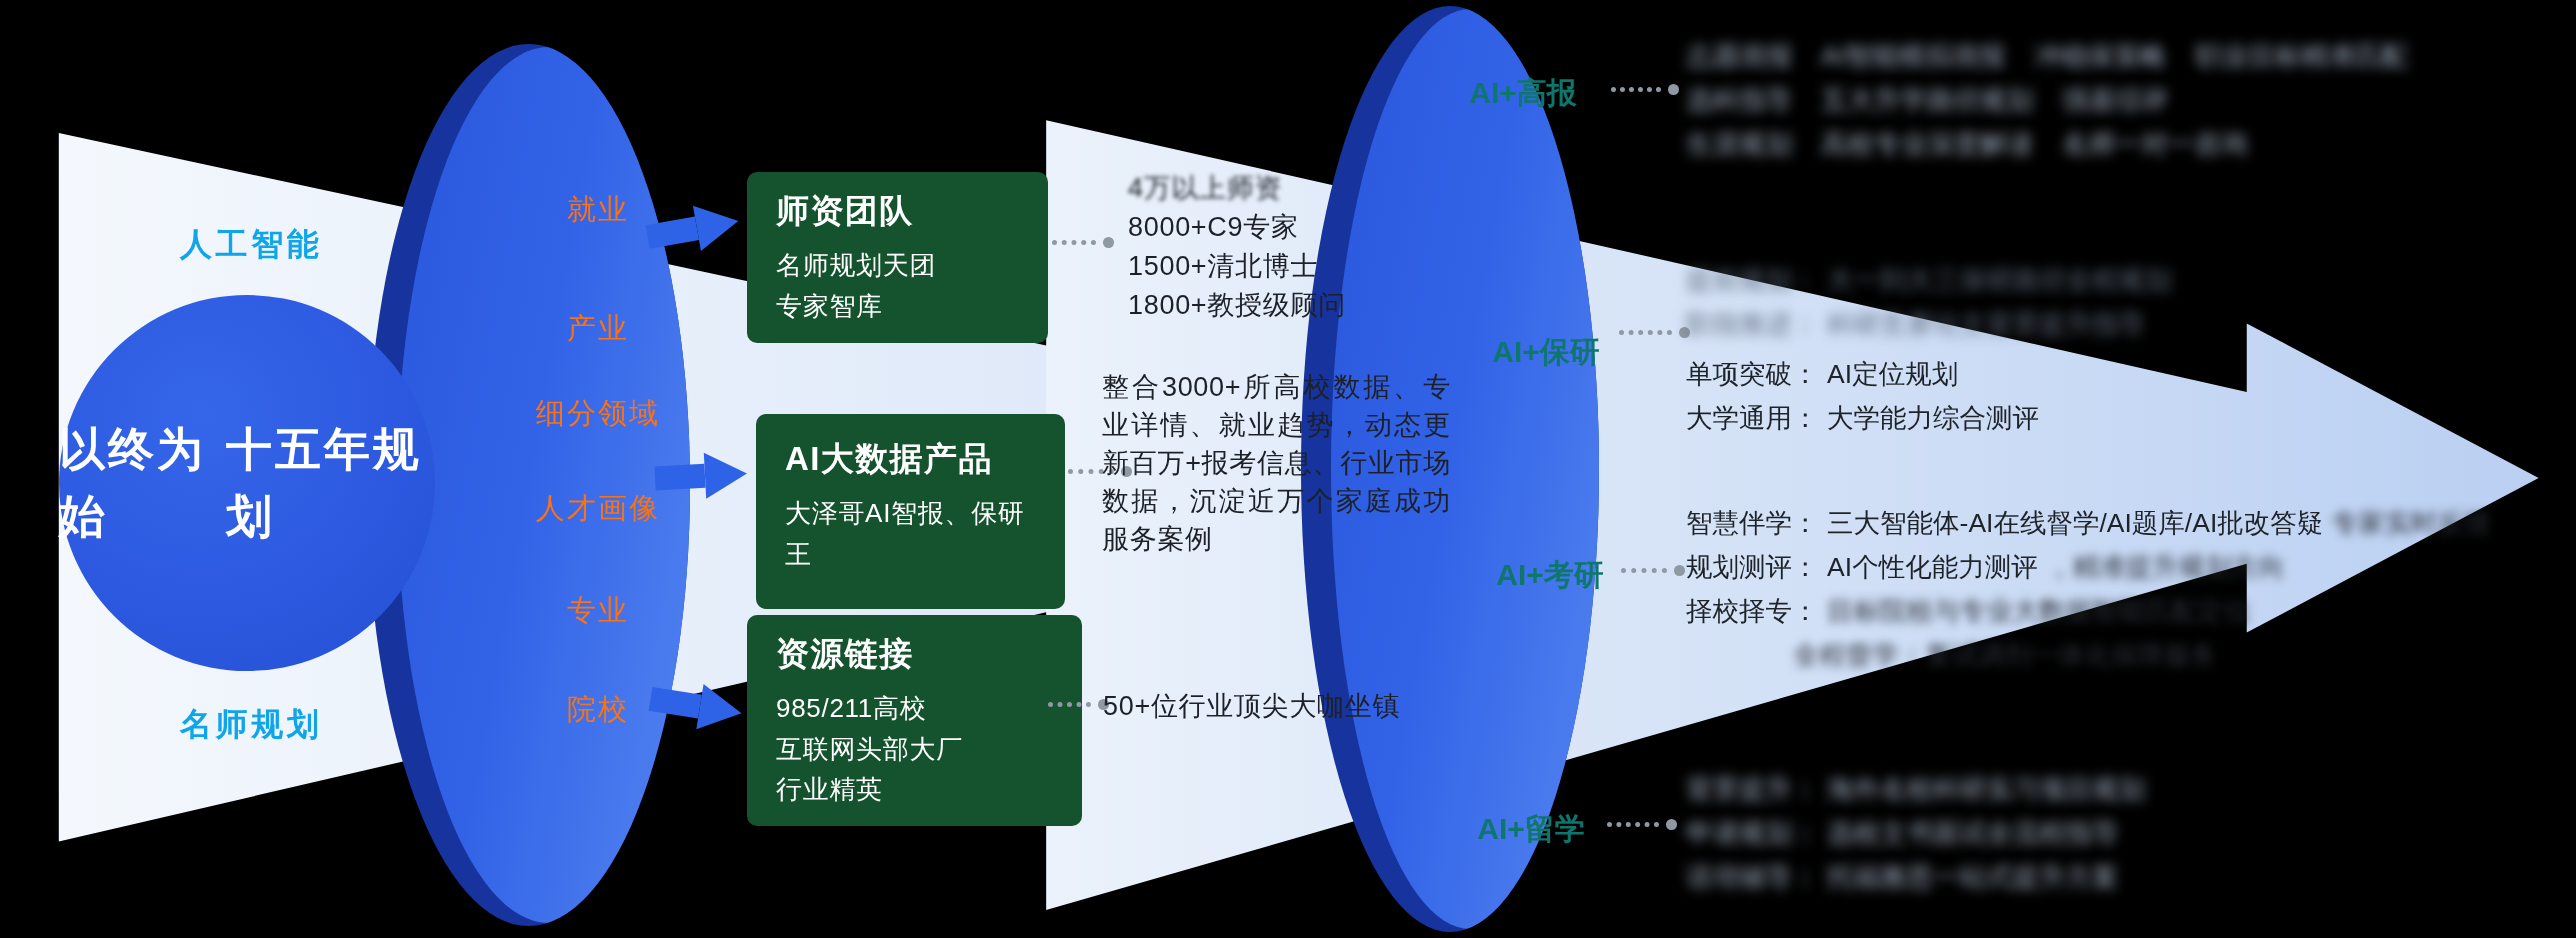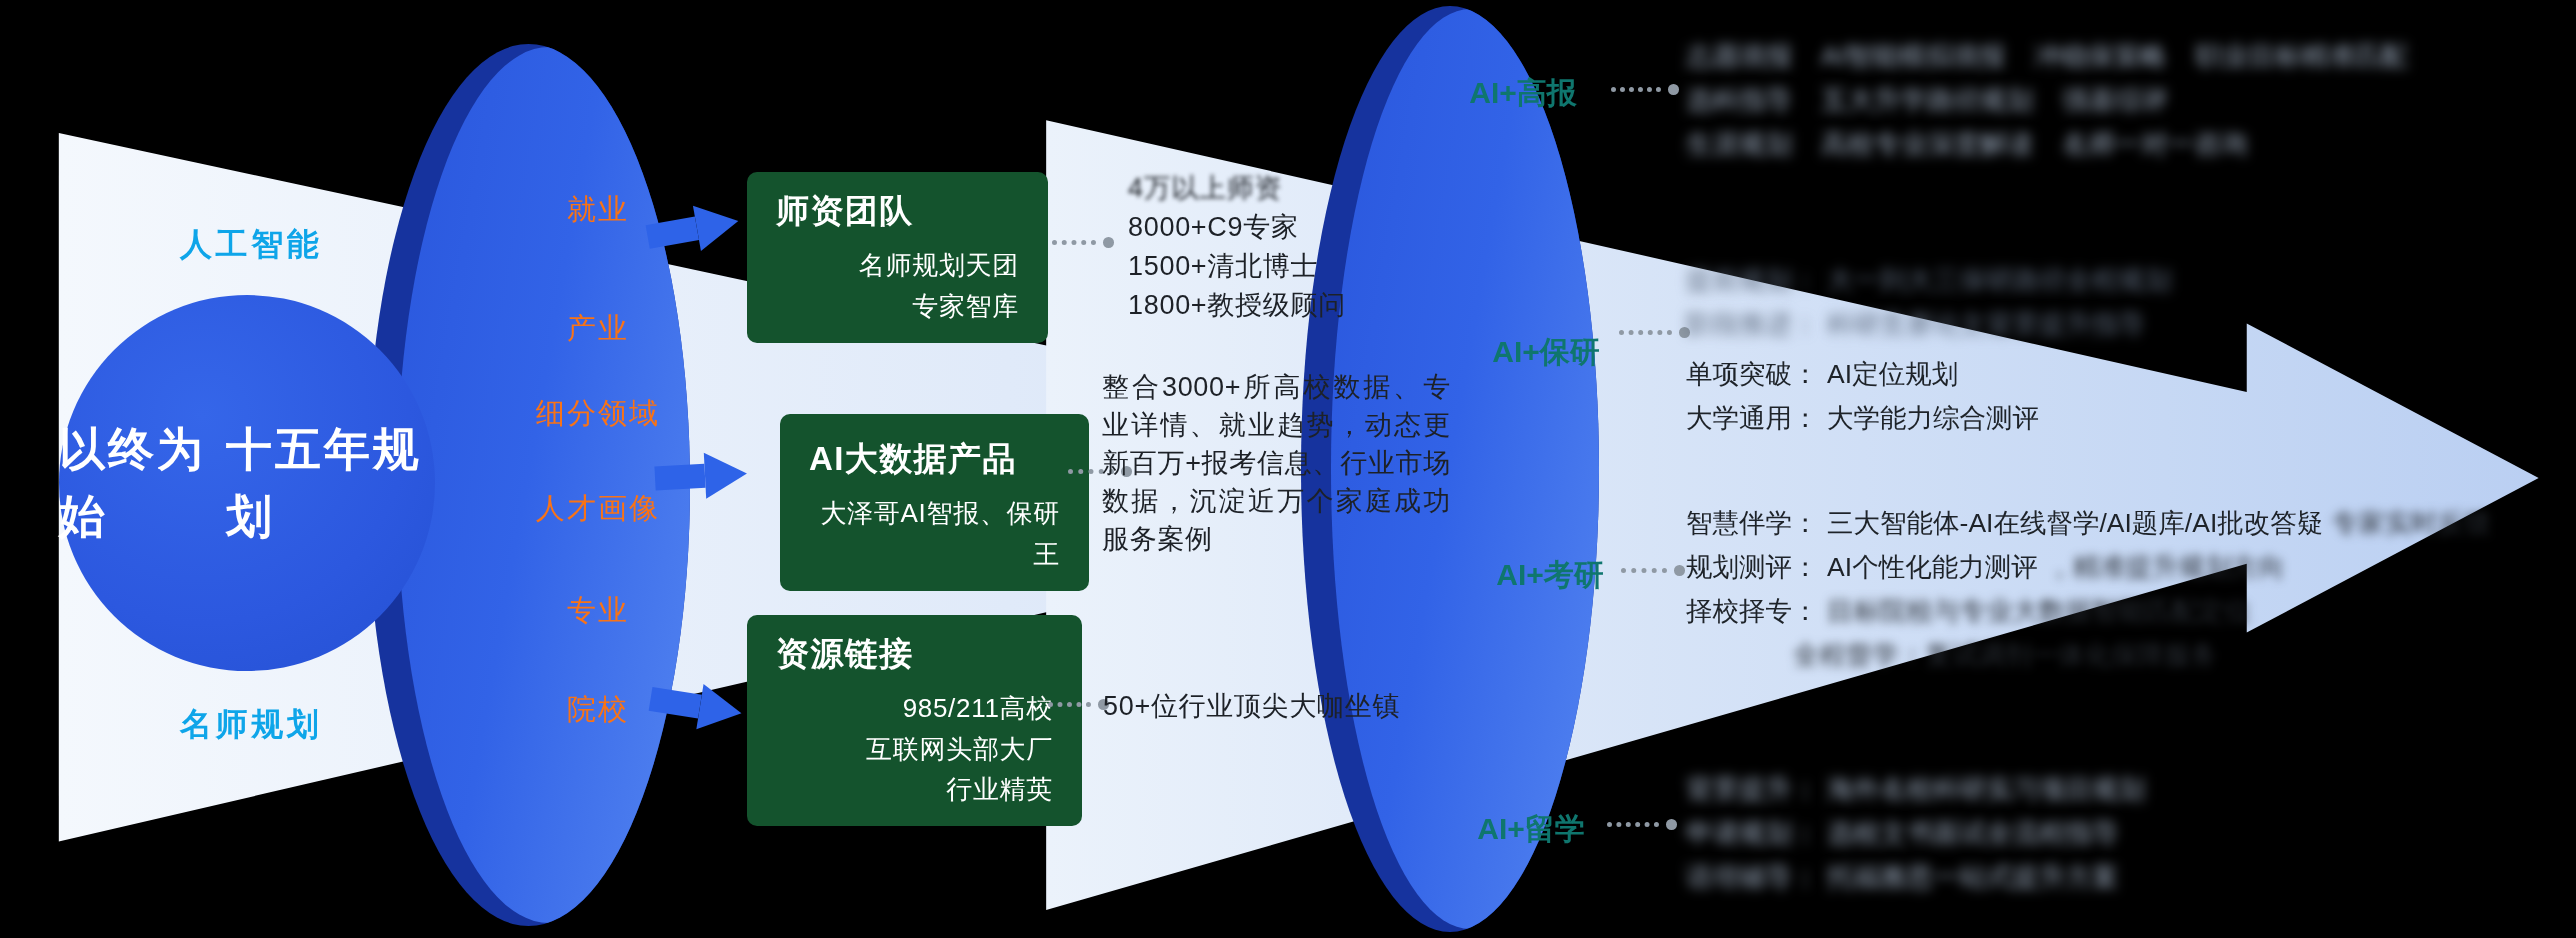--- a/index.html
+++ b/index.html
@@ -24,21 +24,21 @@
           z-index:3;white-space:nowrap;}
 
   .arrow-sm{position:absolute;display:flex;align-items:center;z-index:2;}
   .arrow-sm .tail{width:50px;height:24px;background:#2E63E8;}
   .arrow-sm .head{width:0;height:0;border-top:23.6px solid transparent;border-bottom:23.6px solid transparent;
           border-left:42px solid #2E63E8;}
 
   .card{position:absolute;background:#14532d;border-radius:10px;color:#fff;
         padding:17px 29px;box-sizing:border-box;z-index:2;}
   .card .card-title{font-size:33px;font-weight:bold;margin-bottom:11.4px;letter-spacing:1.4px;}
-  .card .card-line{font-size:26px;line-height:1.55;letter-spacing:0.7px;text-align:right;}
+  .card .card-line{font-size:26px;line-height:1.55;letter-spacing:0.7px;}
 
   .connector{position:absolute;display:flex;align-items:center;z-index:2;}
   .connector .dots{border-top:5px dotted #8F99A4;margin-right:7.2px;}
   .connector .dot{width:10.7px;height:10.7px;border-radius:50%;background:#8F99A4;}
 
   .stats{position:absolute;left:1128px;top:169px;z-index:2;}
   .stats div{height:39px;line-height:39px;font-size:27px;color:#1d2127;letter-spacing:0.7px;}
   .para{position:absolute;left:1102px;top:368px;width:349px;font-size:27px;line-height:38px;
         color:#1d2127;letter-spacing:0.7px;text-align:justify;z-index:2;}
   .note{position:absolute;left:1103px;top:688px;font-size:27px;color:#1d2127;letter-spacing:0.7px;z-index:2;}
@@ -102,21 +102,21 @@
   <div class="arrow-sm" style="left:650px;top:683px;transform:rotate(9deg)">
     <div class="tail"></div>
     <div class="head"></div>
   </div>
 
   <div class="card" style="left:747px;top:172px;width:301px">
     <div class="card-title">师资团队</div>
     <div class="card-line">名师规划天团</div>
     <div class="card-line">专家智库</div>
   </div>
-  <div class="card" style="left:780px;top:414px;width:309px;padding-top:23px;padding-bottom:17px">
+  <div class="card" style="left:756px;top:414px;width:309px;padding-top:23px;padding-bottom:35px">
     <div class="card-title">AI大数据产品</div>
     <div class="card-line">大泽哥AI智报、保研王</div>
   </div>
   <div class="card" style="left:747px;top:615px;width:335px">
     <div class="card-title">资源链接</div>
     <div class="card-line">985/211高校</div>
     <div class="card-line">互联网头部大厂</div>
     <div class="card-line">行业精英</div>
   </div>
 

